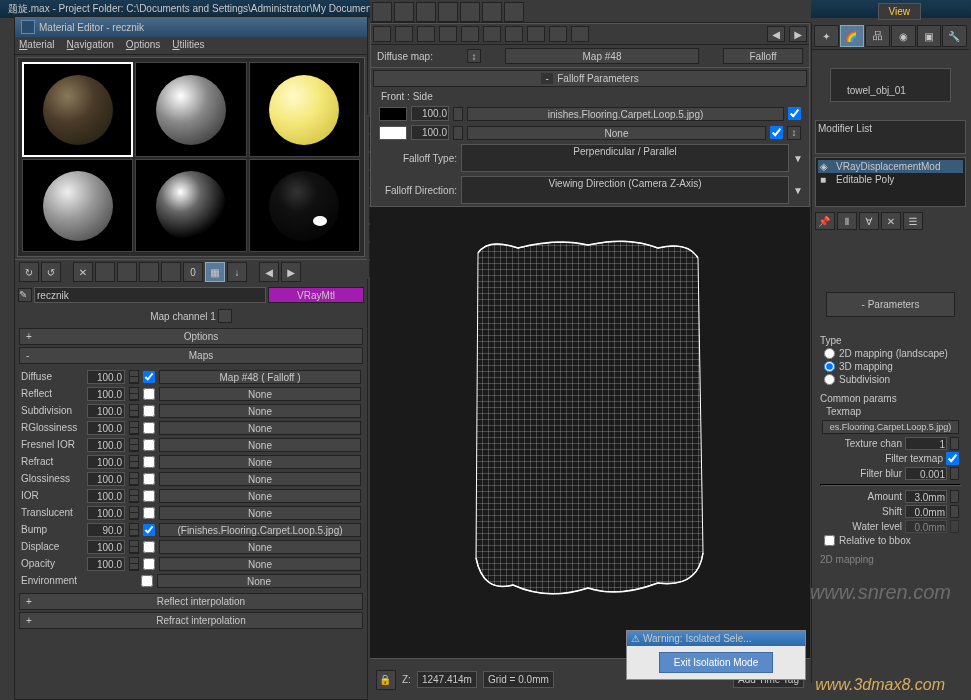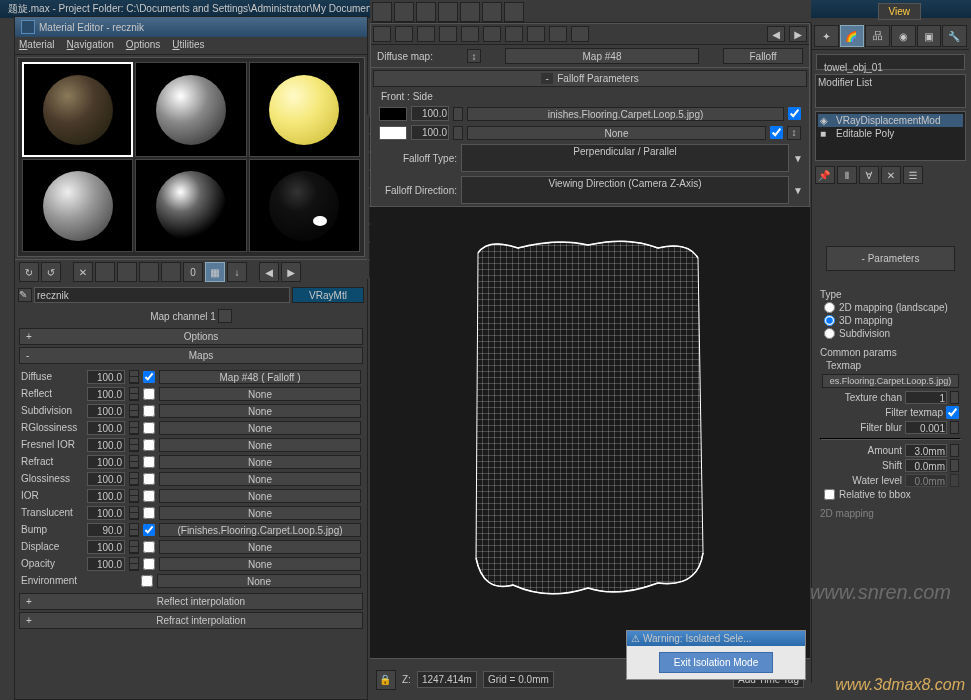--- a/index.html
+++ b/index.html
@@ -22,21 +22,21 @@
 .sphere-ball.s6{background:radial-gradient(circle at 40% 30%,#333,#111 30%,#000);position:relative}
 .sphere-ball.s6::after{content:"";position:absolute;bottom:15px;right:12px;width:14px;height:10px;background:#fff;border-radius:50%}
 .vtool{position:absolute;right:-20px;top:58px;width:20px;background:#3a3a3a;display:flex;flex-direction:column;gap:2px;padding:2px}
 .vtool div{width:16px;height:16px;background:#444;border:1px solid #222}
 .toolbar-row{display:flex;gap:2px;padding:2px 4px;background:#3a3a3a;border-top:1px solid #555}
 .tbtn{width:20px;height:20px;background:#444;border:1px solid #222;display:flex;align-items:center;justify-content:center}
 .tbtn.sel{background:#5a7a9a;border:1px solid #8ab}
 .name-row{display:flex;gap:2px;padding:3px;align-items:center}
 .name-row .dd{width:14px;height:14px;background:#444;border:1px solid #222}
 .name-row input{flex:1;background:#2a2a2a;border:1px solid #555;color:#c8c8c8;padding:2px;height:16px}
-.type-field{width:72px;background:#0c4a6e;border:1px solid #222;padding:2px 4px;height:16px;text-align:center}
+.type-field{width:96px;background:#a21caf;border:1px solid #222;padding:2px 4px;height:16px;text-align:center}
 .rollhdr{background:#444;border:1px solid #222;margin:2px 4px;padding:2px;display:flex;align-items:center;cursor:pointer}
 .rollhdr .pm{width:12px;margin:0 4px}
 .rollhdr .lbl{flex:1;text-align:center}
 .maps-body{padding:2px 6px}
 .maprow{display:flex;align-items:center;gap:4px;height:17px}
 .maprow .lbl{width:62px}
 .maprow .spin{width:38px;background:#2a2a2a;border:1px solid #555;padding:1px 2px;text-align:right;height:14px}
 .maprow .arr{width:10px;height:14px;background:#444;border:1px solid #222;display:flex;flex-direction:column}
 .maprow .arr div{flex:1;border-bottom:1px solid #222}
 .maprow input[type=checkbox]{width:12px;height:12px}
@@ -55,21 +55,21 @@
 .frow .sw{width:28px;height:14px;background:#000;border:1px solid #555}
 .frow .sw.white{background:#fff}
 .frow .lbl{width:78px;text-align:right}
 .frow .spin{width:38px;background:#2a2a2a;border:1px solid #555;padding:1px;text-align:right}
 .frow .mapbtn{flex:1;background:#444;border:1px solid #222;text-align:center;padding:1px;height:14px}
 .frow select,.frow .dd{flex:1;background:#2a2a2a;border:1px solid #555;padding:1px;height:28px;text-align:center}
 .mesh{position:absolute;top:210px;left:88px;width:260px;height:370px}
 .cmd-panel{position:absolute;top:23px;right:2px;width:158px;height:660px;background:#3a3a3a;border-left:1px solid #222}
 .cmd-tabs{display:flex;gap:1px;padding:2px;border-bottom:1px solid #222}
 .cmd-tabs .tbtn{flex:1;height:22px}
-.obj-name{margin:4px;background:#2a2a2a;border:1px solid #555;padding:7px;height:16px}
+.obj-name{margin:18px;background:#2a2a2a;border:1px solid #555;padding:16px;height:16px}
 .mod-list{margin:3px;background:#2a2a2a;border:1px solid #555;padding:2px;height:34px}
 .stack{margin:3px;background:#222;border:1px solid #555;height:50px;padding:2px}
 .stack-item{padding:1px 2px;display:flex;gap:4px}
 .stack-item.sel{background:#3a5a7a}
 .stack-item .eye{width:12px}
 .stack-tools{display:flex;gap:2px;padding:2px 3px}
 .stack-tools .tbtn{width:20px;height:18px}
 .params{margin-top:60px}
 .phdr{background:#444;border:1px solid #222;text-align:center;padding:6px;margin:14px}
 .psec{padding:3px 8px}
@@ -83,21 +83,21 @@
 .status{position:absolute;bottom:0;left:370px;width:440px;height:42px;background:#3a3a3a;border-top:1px solid #555;display:flex;align-items:center;gap:6px;padding:2px 6px}
 .status .fld{background:#2a2a2a;border:1px solid #555;padding:2px 4px}
 .warn-dlg{position:absolute;bottom:20px;right:165px;width:180px;background:#e8e8e8;border:1px solid #888}
 .warn-title{background:linear-gradient(#4a8aca,#2a6aaa);color:#fff;padding:2px 4px;font-size:10px;display:flex;gap:3px}
 .warn-body{padding:6px;display:flex;justify-content:center}
 .warn-body button{background:#5a8ac8;border:1px solid #3a6aa8;color:#fff;padding:4px 14px;cursor:pointer}
 .top-tool{position:absolute;top:0;left:370px;right:160px;height:23px;background:#3a3a3a;display:flex;gap:2px;padding:2px;border-bottom:1px solid #222}
 .view-lbl{position:absolute;top:3px;right:50px;background:#3a3a3a;border:1px solid #555;padding:2px 10px;color:#fc4}
 .watermark{position:absolute;color:rgba(200,200,200,0.35);font-size:18px;font-style:italic;pointer-events:none}
 .wm1{bottom:96px;right:20px;font-size:20px}
-.wm2{bottom:6px;right:6px;color:rgba(255,200,100,0.8);font-size:16px}
+.wm2{bottom:6px;right:26px;color:rgba(255,200,100,0.8);font-size:16px}
 svg{display:block}
 </style>
 </head>
 <body>
 
 <div class="titlebar">
   <span>题旋.max - Project Folder: C:\Documents and Settings\Administrator\My Documents\3dsmax - Autodesk 3ds Max 9 - Display : OpenGL</span>
 </div>
 
 <div class="top-tool">

